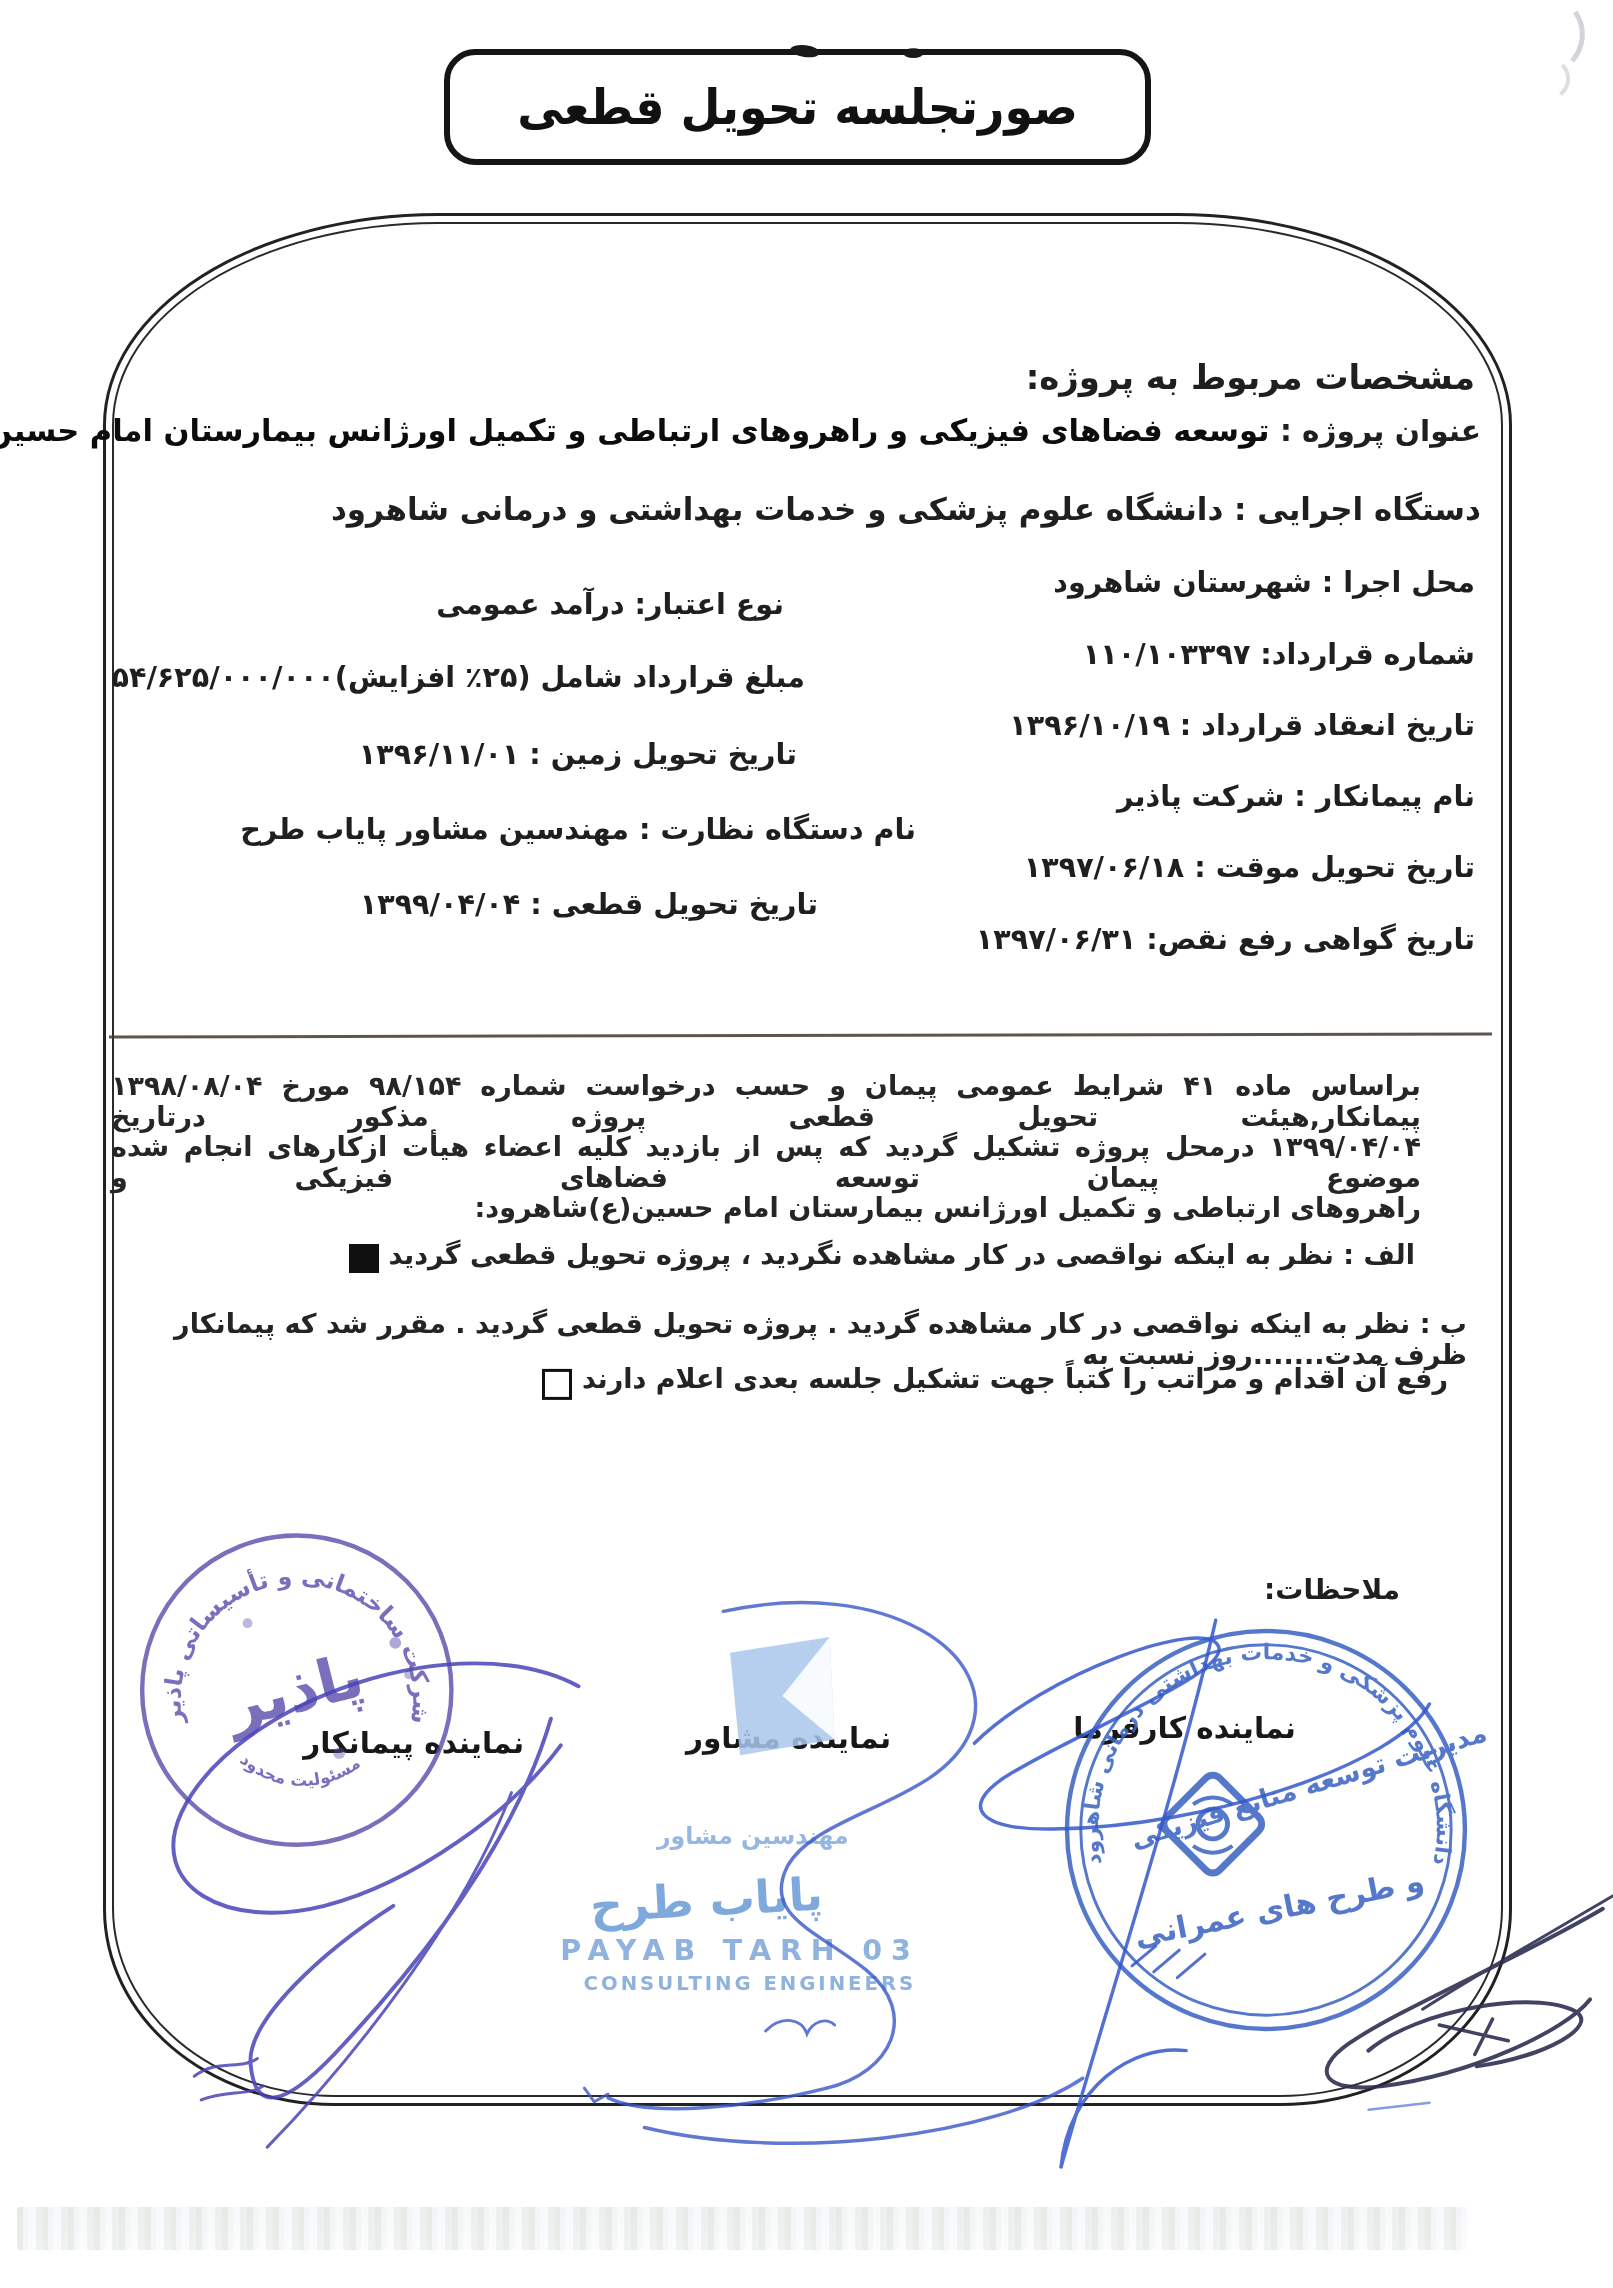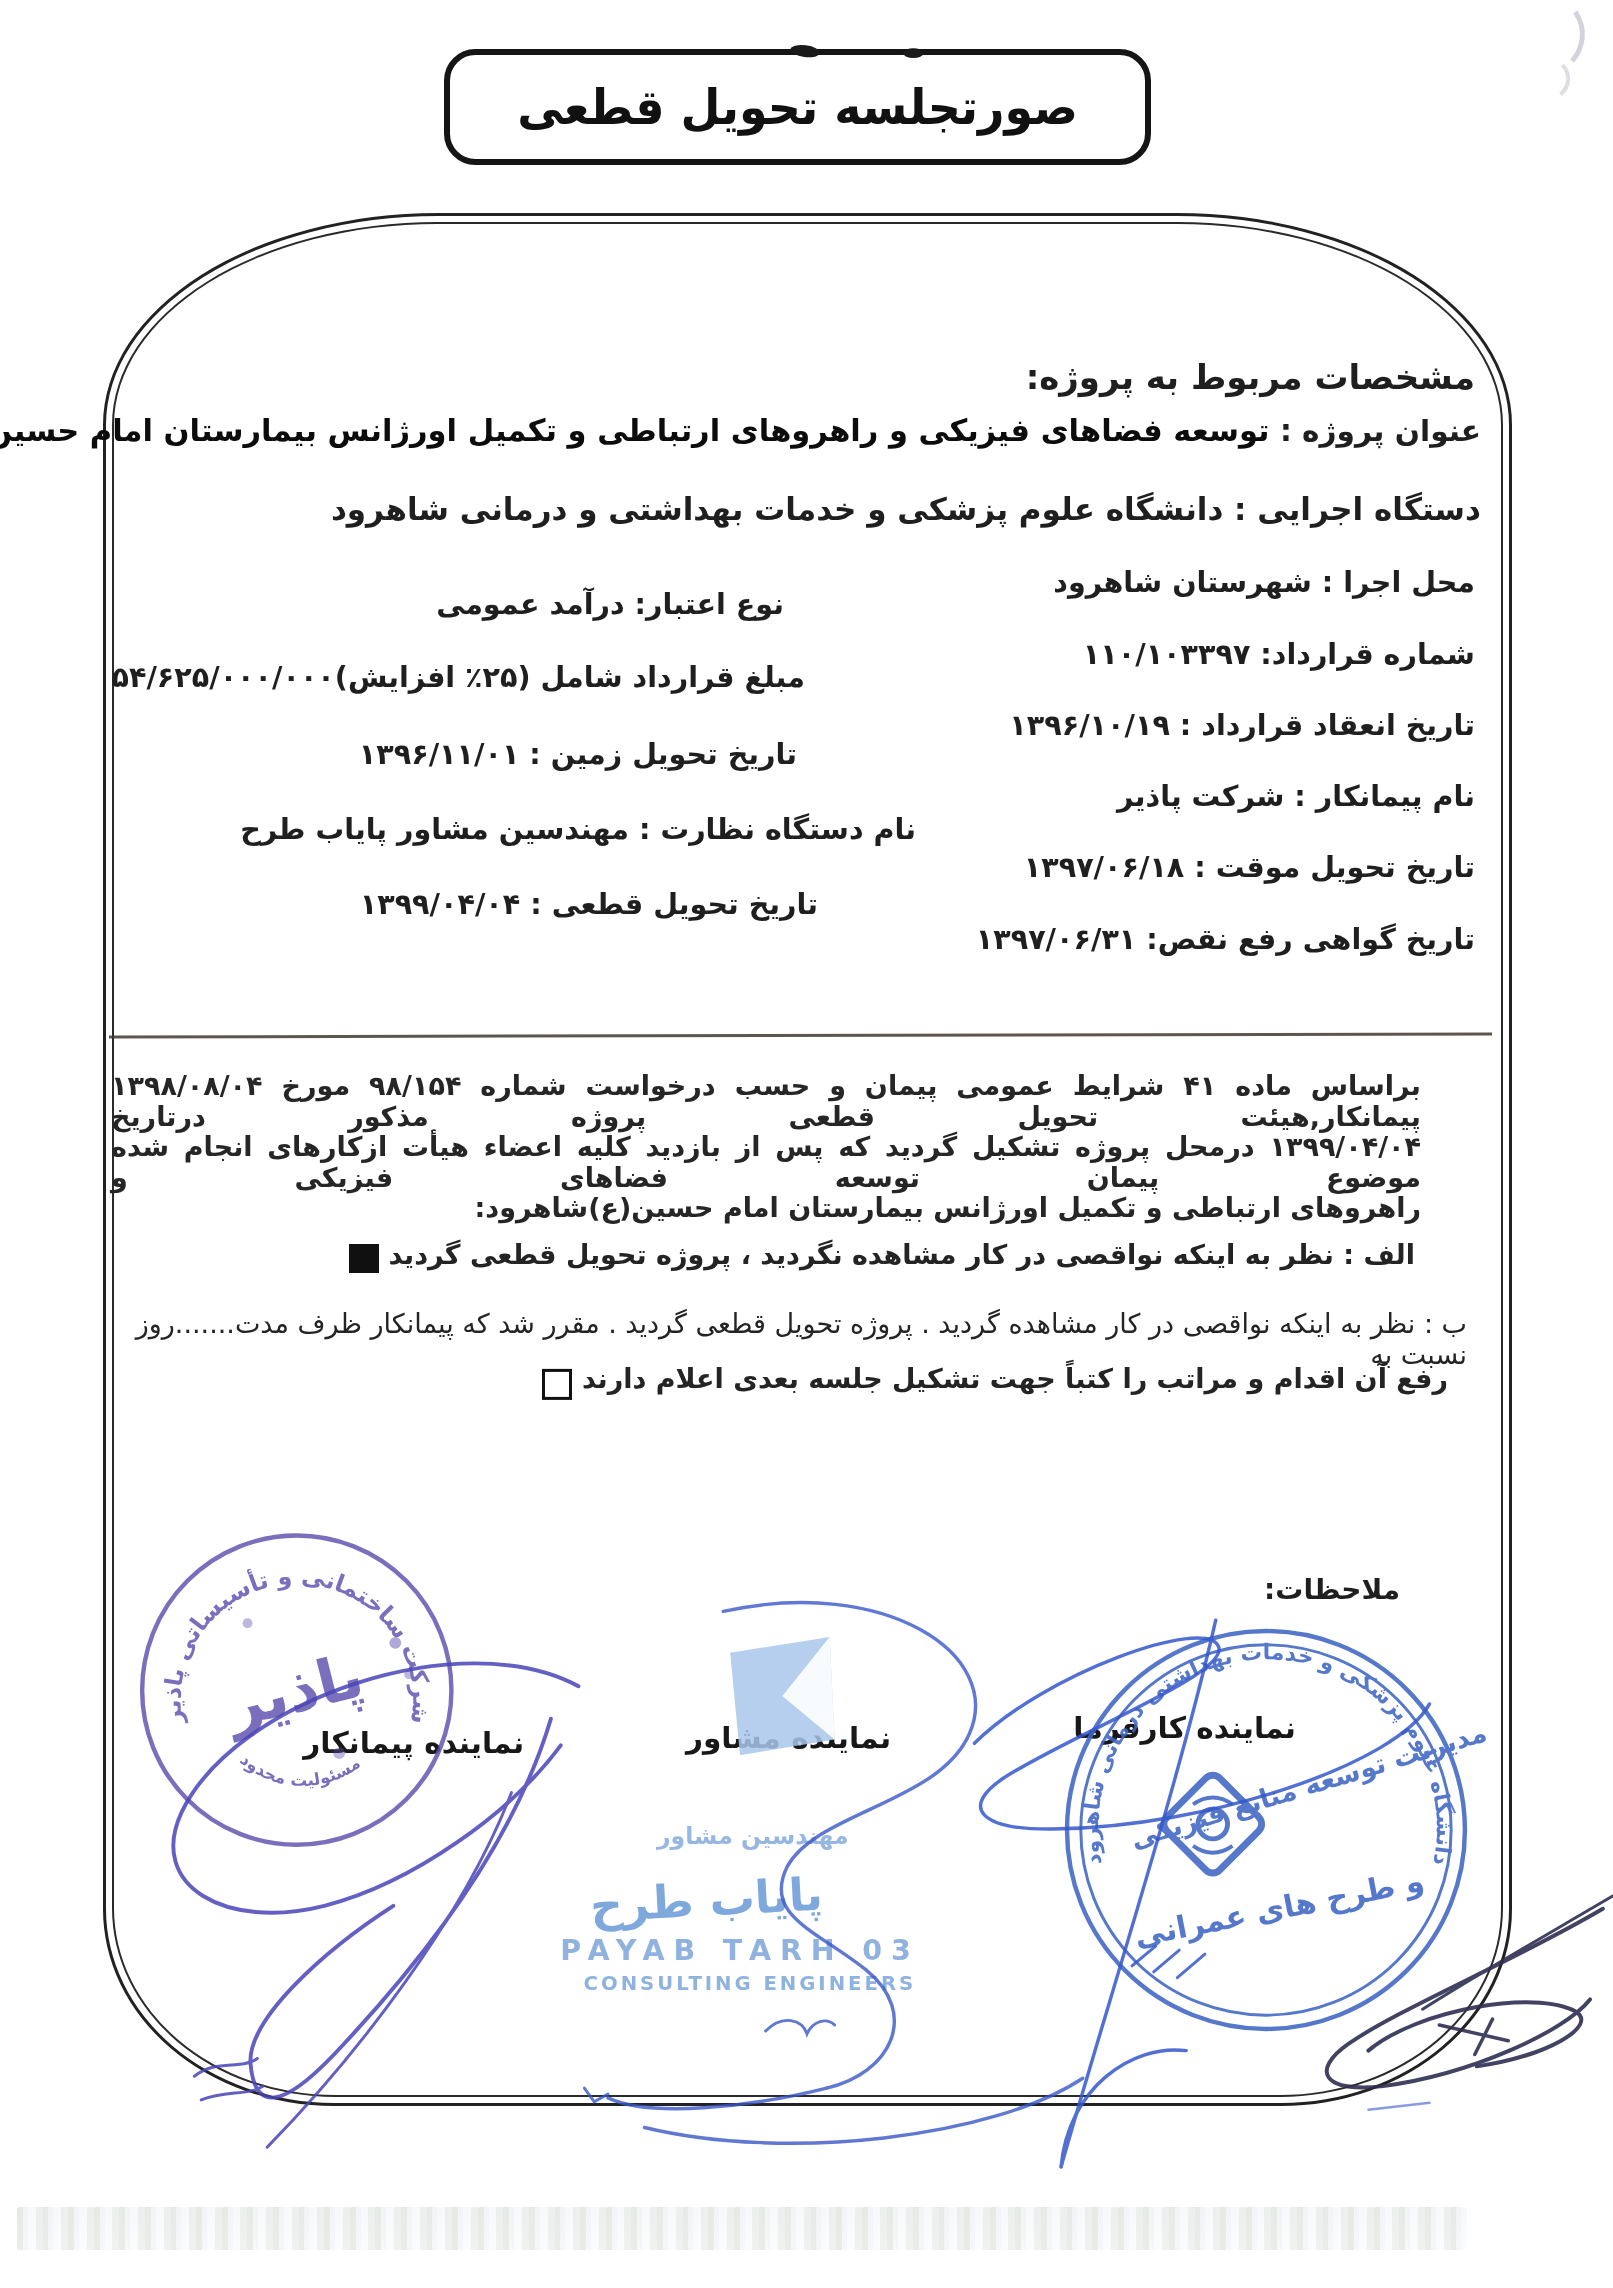--- a/index.html
+++ b/index.html
@@ -54,21 +54,21 @@
   .lc3{right:697px;top:812px}.lc4{right:795px;top:887px}
   
   .para-line{
     position:absolute;right:192px;width:1310px;
     font-size:27px;font-weight:bold;color:#262626;
     white-space:normal;z-index:2;
   }
   .just{text-align:justify;text-align-last:justify;}
   .p0{top:1070px}.p1{top:1131px}.p2{top:1192px;text-align:right;}
   .item-a{right:198px;top:1239px;font-size:27px;color:#242424;padding-left:23px;}
-  .item-b1{position:absolute;right:146px;width:1346px;top:1308px;font-size:27px;font-weight:normal;color:#242424;z-index:2;}
+  .item-b1{position:absolute;right:146px;width:1346px;top:1308px;font-size:27px;font-weight:bold;color:#242424;z-index:2;}
   .item-b2{right:165px;top:1363px;font-size:27px;color:#242424;}
   .remarks{right:213px;top:1573px;font-size:28px;}
   .sig-label{font-size:29.6px;color:#181818;z-index:3;}
   .lab-client{right:317px;top:1711px;margin-left:45px;}
   .lab-consult{right:722px;top:1721px;}
   .lab-contract{right:1089px;top:1726px;}
   
   .box-filled{
     display:inline-block;width:29.6px;height:29.6px;background:#101010;
     vertical-align:middle;margin-inline-start:9.9px;transform:translateY(2px);

